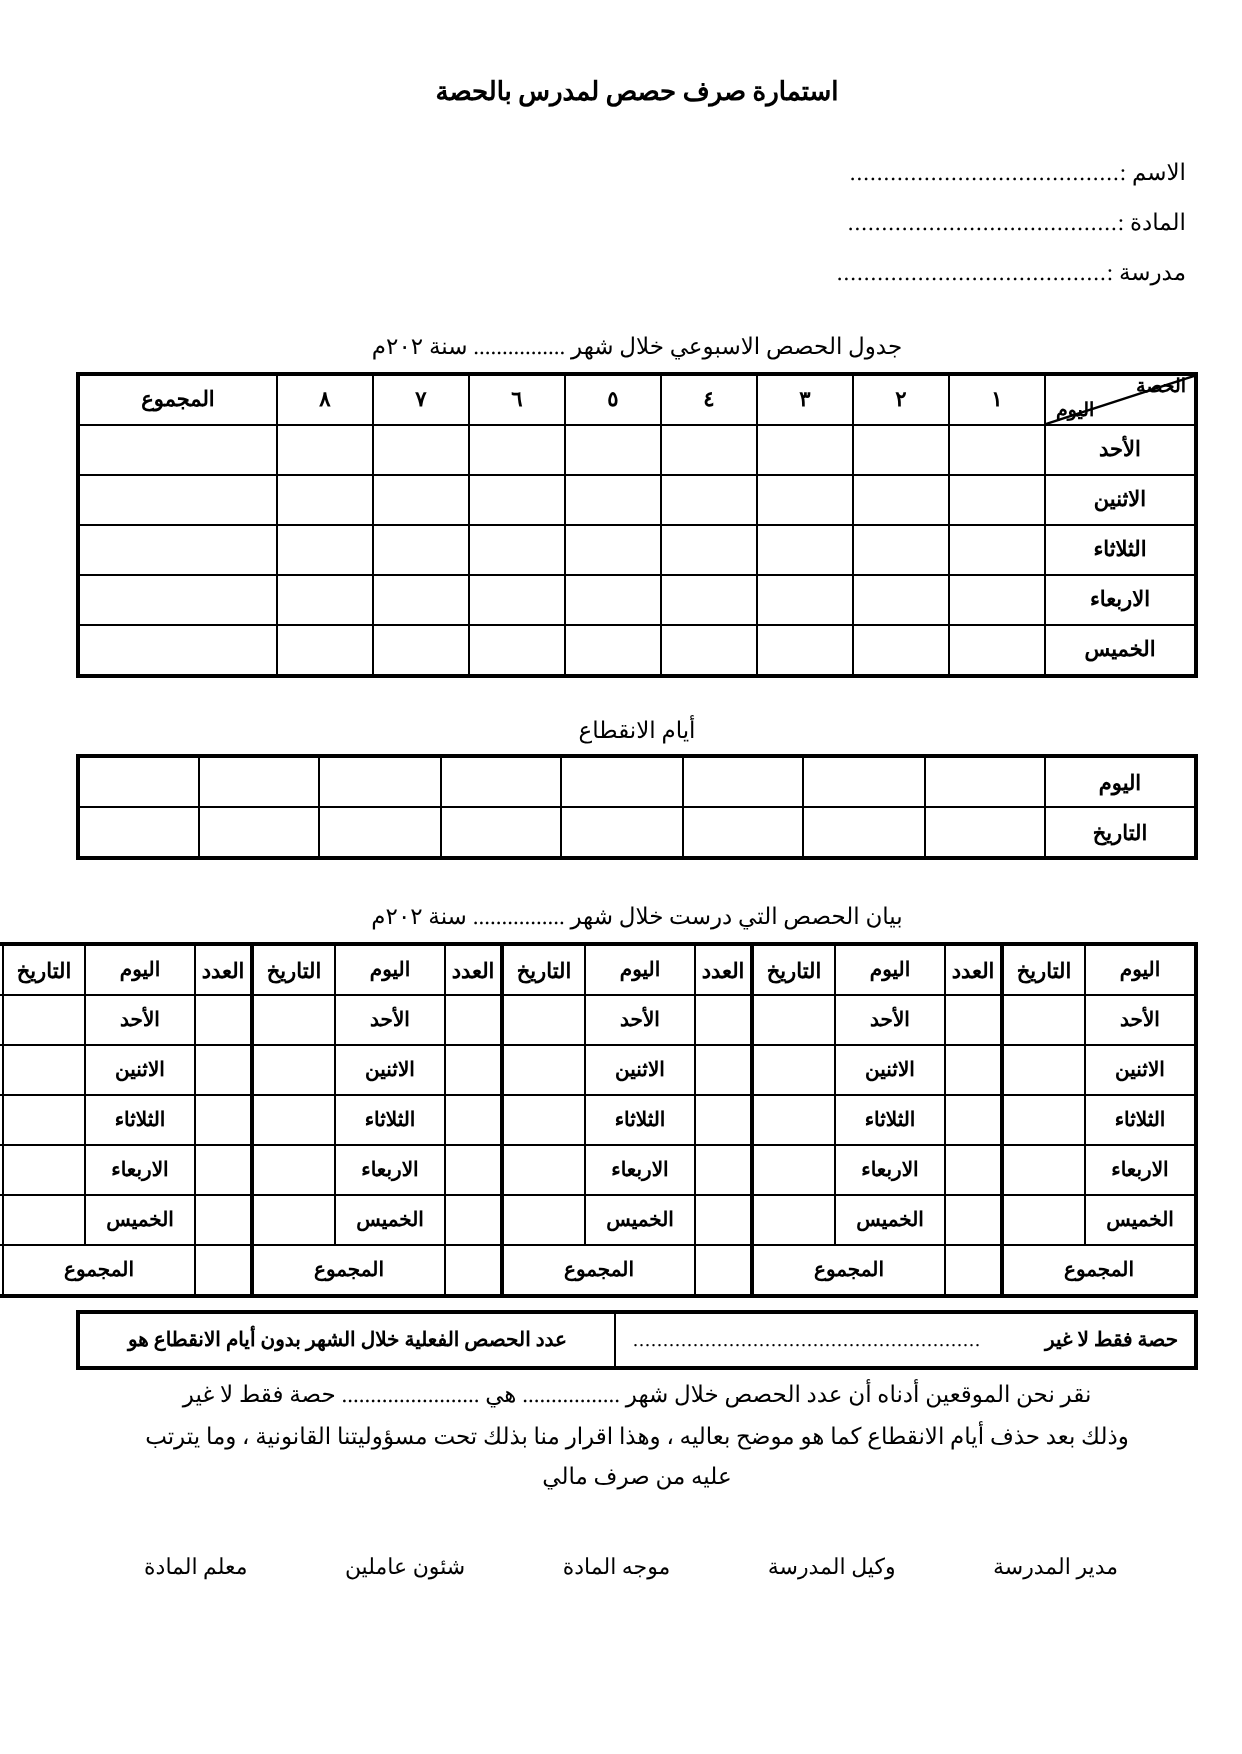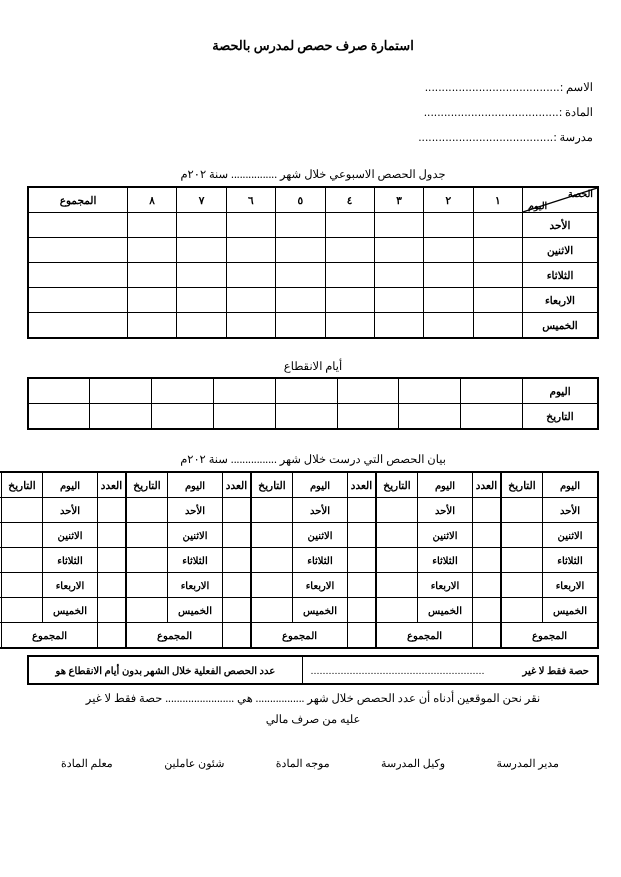--- a/index.html
+++ b/index.html
@@ -12,21 +12,21 @@
     height: 877px;
     font-family: "Liberation Serif", "DejaVu Serif", serif;
     color: #000000;
     overflow: hidden;
     position: relative;
   }
   .page {
     width: 621px;
     height: 877px;
     box-sizing: border-box;
-    padding: 38px 22px 10px 27px;
+    padding: 38px 22px 10px 38px;
     position: relative;
   }
 
   
   .doc-title {
     text-align: center;
     font-size: 13px;
     font-weight: bold;
     letter-spacing: 0;
     margin: 0 0 22px 0;
@@ -473,20 +473,21 @@
             </div>
           </td>
           <td class="summary-right">عدد الحصص الفعلية خلال الشهر بدون أيام الانقطاع هو</td>
         </tr>
       </tbody>
     </table>
   </div>
 
   <div class="declaration">
     <div class="decl-line l1">نقر نحن الموقعين أدناه أن عدد الحصص خلال شهر ................. هي ........................ حصة فقط لا غير</div>
+    <div class="decl-line l2">وذلك بعد حذف أيام الانقطاع كما هو موضح بعاليه ، وهذا اقرار منا بذلك تحت مسؤوليتنا القانونية ، وما يترتب</div>
     <div class="decl-line l3">عليه من صرف مالي</div>
   </div>
 
   <div class="signatures">
     <div class="sig-item">معلم المادة</div>
     <div class="sig-item">شئون عاملين</div>
     <div class="sig-item">موجه المادة</div>
     <div class="sig-item">وكيل المدرسة</div>
     <div class="sig-item">مدير المدرسة</div>
   </div>

